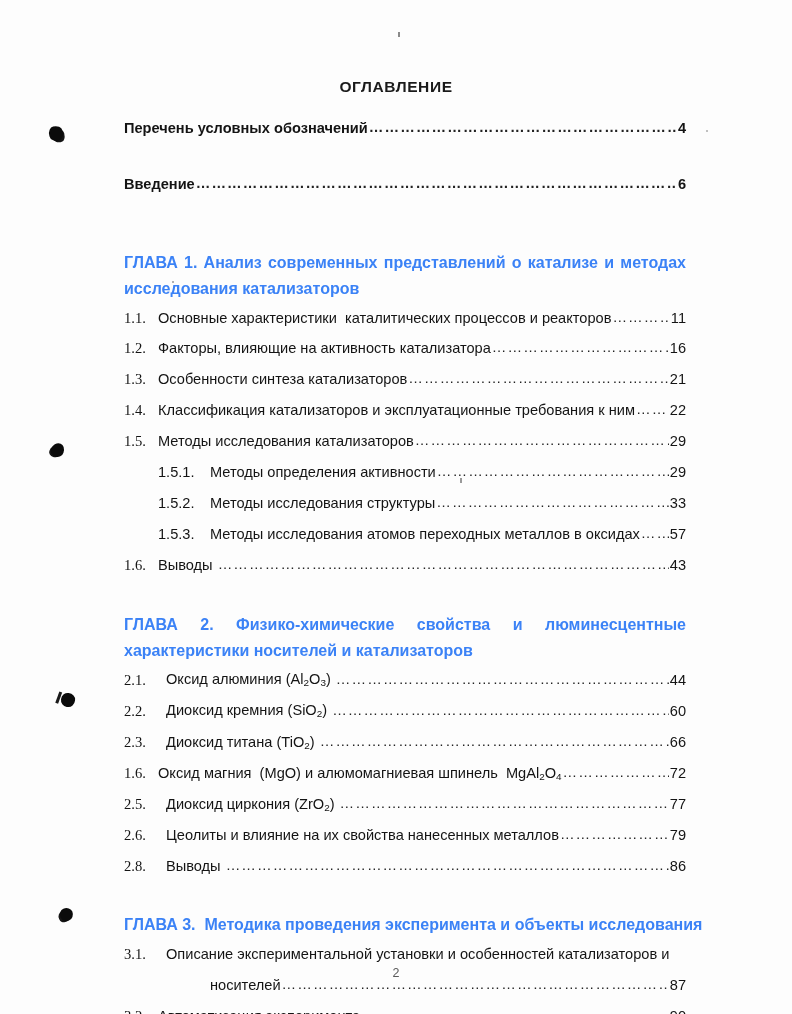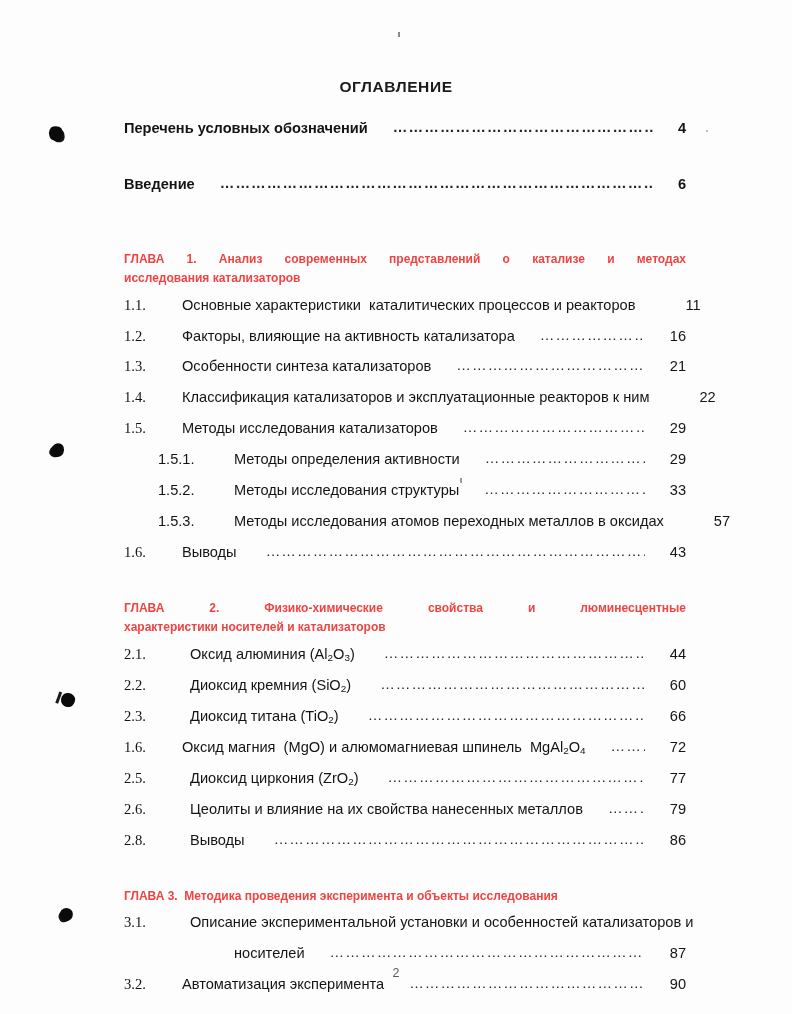--- a/index.html
+++ b/index.html
@@ -40,21 +40,20 @@
     width: 562px;
   }
 
   .entry {
     display: flex;
     align-items: flex-end;
     font-size: 14.6px;
     line-height: 1.5;
     color: #141414;
     white-space: nowrap;
-    gap: 24px;
   }
 
   .entry .num {
     flex: 0 0 auto;
     white-space: pre;
   }
   .entry .title {
     flex: 0 0 auto;
     white-space: pre;
   }
@@ -86,24 +85,24 @@
   .lvl-1.wide-num .num { min-width: 42px; }
 
   .lvl-2 {
     margin-bottom: 9px;
     padding-left: 34px;
   }
   .lvl-2 .num { min-width: 52px; }
 
   
   .chapter {
-    font-size: 12px;
+    font-size: 16px;
     font-weight: bold;
     line-height: 1.62;
-    color: #ef4444;
+    color: #3b82f6;
     margin-bottom: 6px;
   }
   .chapter .line-just {
     display: block;
     text-align: justify;
     text-align-last: justify;
     white-space: normal;
   }
   .chapter .line-plain {
     display: block;
@@ -235,21 +234,21 @@
       <span class="pg">16</span>
     </div>
     <div class="entry lvl-1">
       <span class="num">1.3.</span>
       <span class="title">Особенности синтеза катализаторов</span>
       <span class="leader">………………………………………………………………………………………………………………………………………………………………………………………………………………………………………………………………………………………………………………………………………………………………………………………………………………………………………………………………………………………………………………………………………………………………………………………………………………………………………………………………………………………………………………………………</span>
       <span class="pg">21</span>
     </div>
     <div class="entry lvl-1">
       <span class="num">1.4.</span>
-      <span class="title">Классификация катализаторов и эксплуатационные реакторов к ним</span>
+      <span class="title">Классификация катализаторов и эксплуатационные требования к ним</span>
       <span class="leader">………………………………………………………………………………………………………………………………………………………………………………………………………………………………………………………………………………………………………………………………………………………………………………………………………………………………………………………………………………………………………………………………………………………………………………………………………………………………………………………………………………………………………………………………</span>
       <span class="pg">22</span>
     </div>
     <div class="entry lvl-1">
       <span class="num">1.5.</span>
       <span class="title">Методы исследования катализаторов</span>
       <span class="leader">………………………………………………………………………………………………………………………………………………………………………………………………………………………………………………………………………………………………………………………………………………………………………………………………………………………………………………………………………………………………………………………………………………………………………………………………………………………………………………………………………………………………………………………………</span>
       <span class="pg">29</span>
     </div>
 

